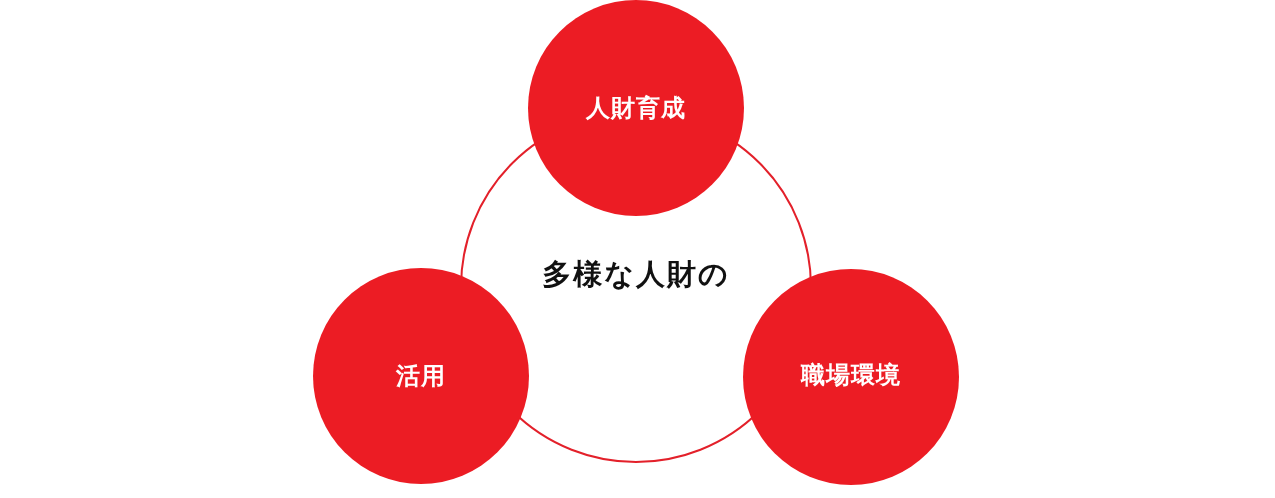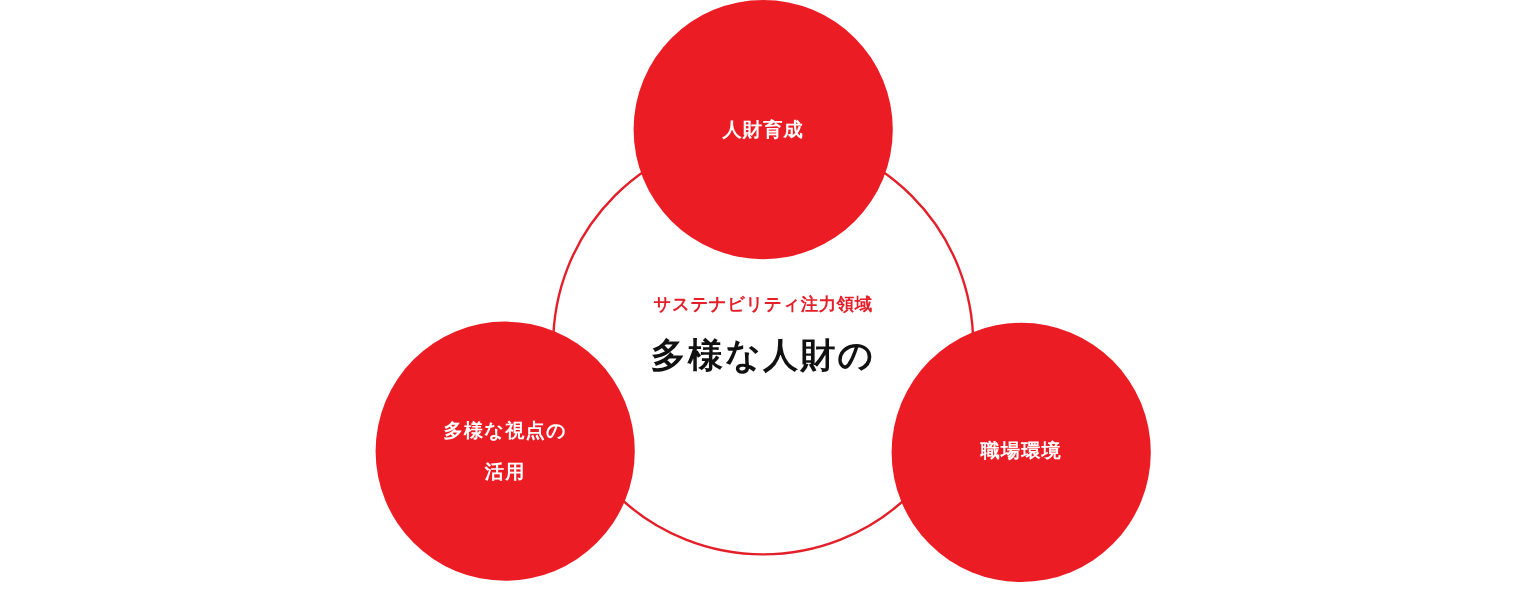--- a/index.html
+++ b/index.html
@@ -33,23 +33,23 @@
     .node {
       position: absolute;
       width: 216px;
       height: 216px;
       border-radius: 50%;
       background: #EC1C24;
       color: #ffffff;
       display: flex;
       align-items: center;
       justify-content: center;
-      text-align: center;
+      text-align: left;
       font-weight: bold;
-      font-size: 16px;
+      font-size: 24px;
       line-height: 34px;
       letter-spacing: 1px;
     }
     .node-top    { left: 528px; top: 0px; }
     .node-left   { left: 313px; top: 268px; }
     .node-right  { left: 743px; top: 269px; font-family: Liberation Mono, monospace; }
     .node-label  { display: block; }
     .node-label-line { display: block; white-space: nowrap; }
 
     .center-block {
@@ -80,35 +80,33 @@
     .center-title-line { display: block; white-space: nowrap; }
   </style>
 </head>
 <body>
 
 <div class="stage">
 
   <div class="outline-circle"></div>
 
   <div class="center-block">
-    <span class="center-subtitle">サステナビリティ注力領域</span>
     <span class="center-title">
       <span class="center-title-line">多様な人財の</span>
     </span>
   </div>
 
   <div class="node node-top">
     <span class="node-label">
       <span class="node-label-line">人財育成</span>
     </span>
   </div>
 
   <div class="node node-left">
     <span class="node-label">
-      <span class="node-label-line">多様な視点の</span>
       <span class="node-label-line">活用</span>
     </span>
   </div>
 
   <div class="node node-right">
     <span class="node-label">
       <span class="node-label-line">職場環境</span>
     </span>
   </div>
 

